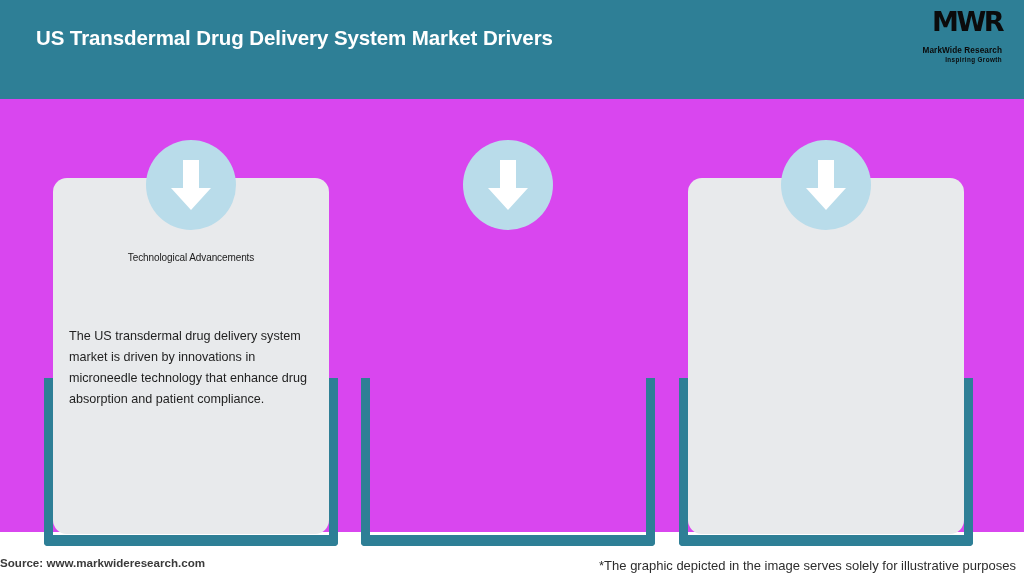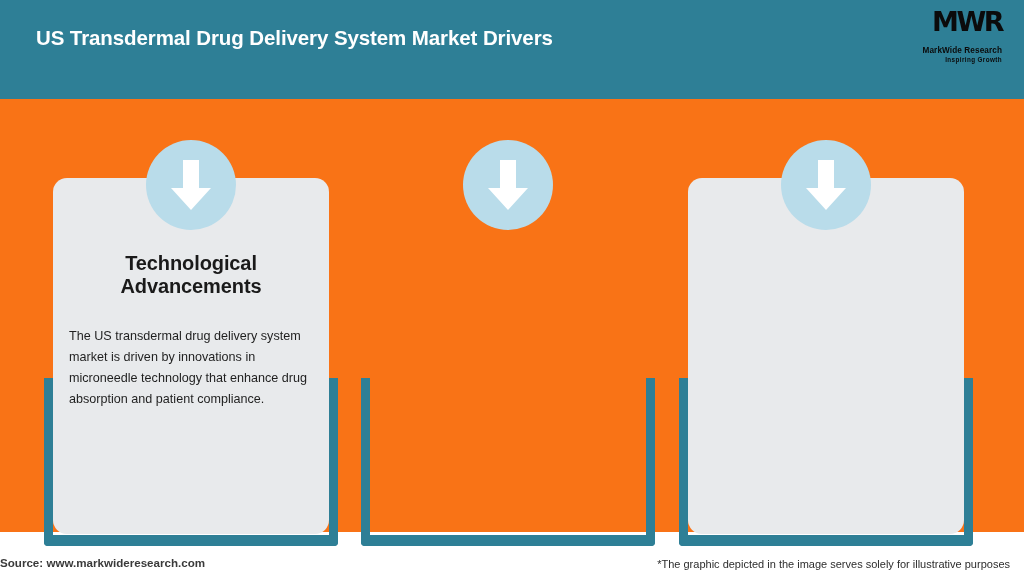--- a/index.html
+++ b/index.html
@@ -7,21 +7,21 @@
     width: 1024px;
     height: 576px;
     overflow: hidden;
     background: #ffffff;
     font-family: "Liberation Sans", sans-serif;
   }
   #page {
     position: relative;
     width: 1024px;
     height: 532px;
-    background: #f97316;
+    background: #d946ef;
   }
 
   
   #header {
     position: absolute;
     left: 0; top: 0;
     width: 1024px; height: 99px;
     background: #2e7f96;
   }
   #header-title {
@@ -97,22 +97,22 @@
     height: 356px;
     background: #e8eaec;
     border-radius: 14px;
   }
   .card-title {
     position: absolute;
     left: 10px;
     right: 10px;
     top: 74px;
     text-align: center;
-    font-size: 20px;
-    font-weight: bold;
+    font-size: 10px;
+    font-weight: normal;
     color: #1a1a1a;
     letter-spacing: -0.1px;
   }
   .card-body {
     position: absolute;
     left: 16px;
     right: 13px;
     top: 148px;
     font-size: 12.6px;
     line-height: 21px;
@@ -144,23 +144,23 @@
     left: 0;
     right: 0;
     top: 556px;
     text-align: left;
     font-size: 11.6px;
     font-weight: bold;
     color: #3a3a3a;
   }
   #disclaimer {
     position: absolute;
-    right: 14px;
+    right: 8px;
     top: 558px;
-    font-size: 11px;
+    font-size: 13px;
     color: #2d2d2d;
     white-space: nowrap;
     margin-left: 12px;
   }
 </style>
 </head>
 <body>
 
 <div id="page">
 

